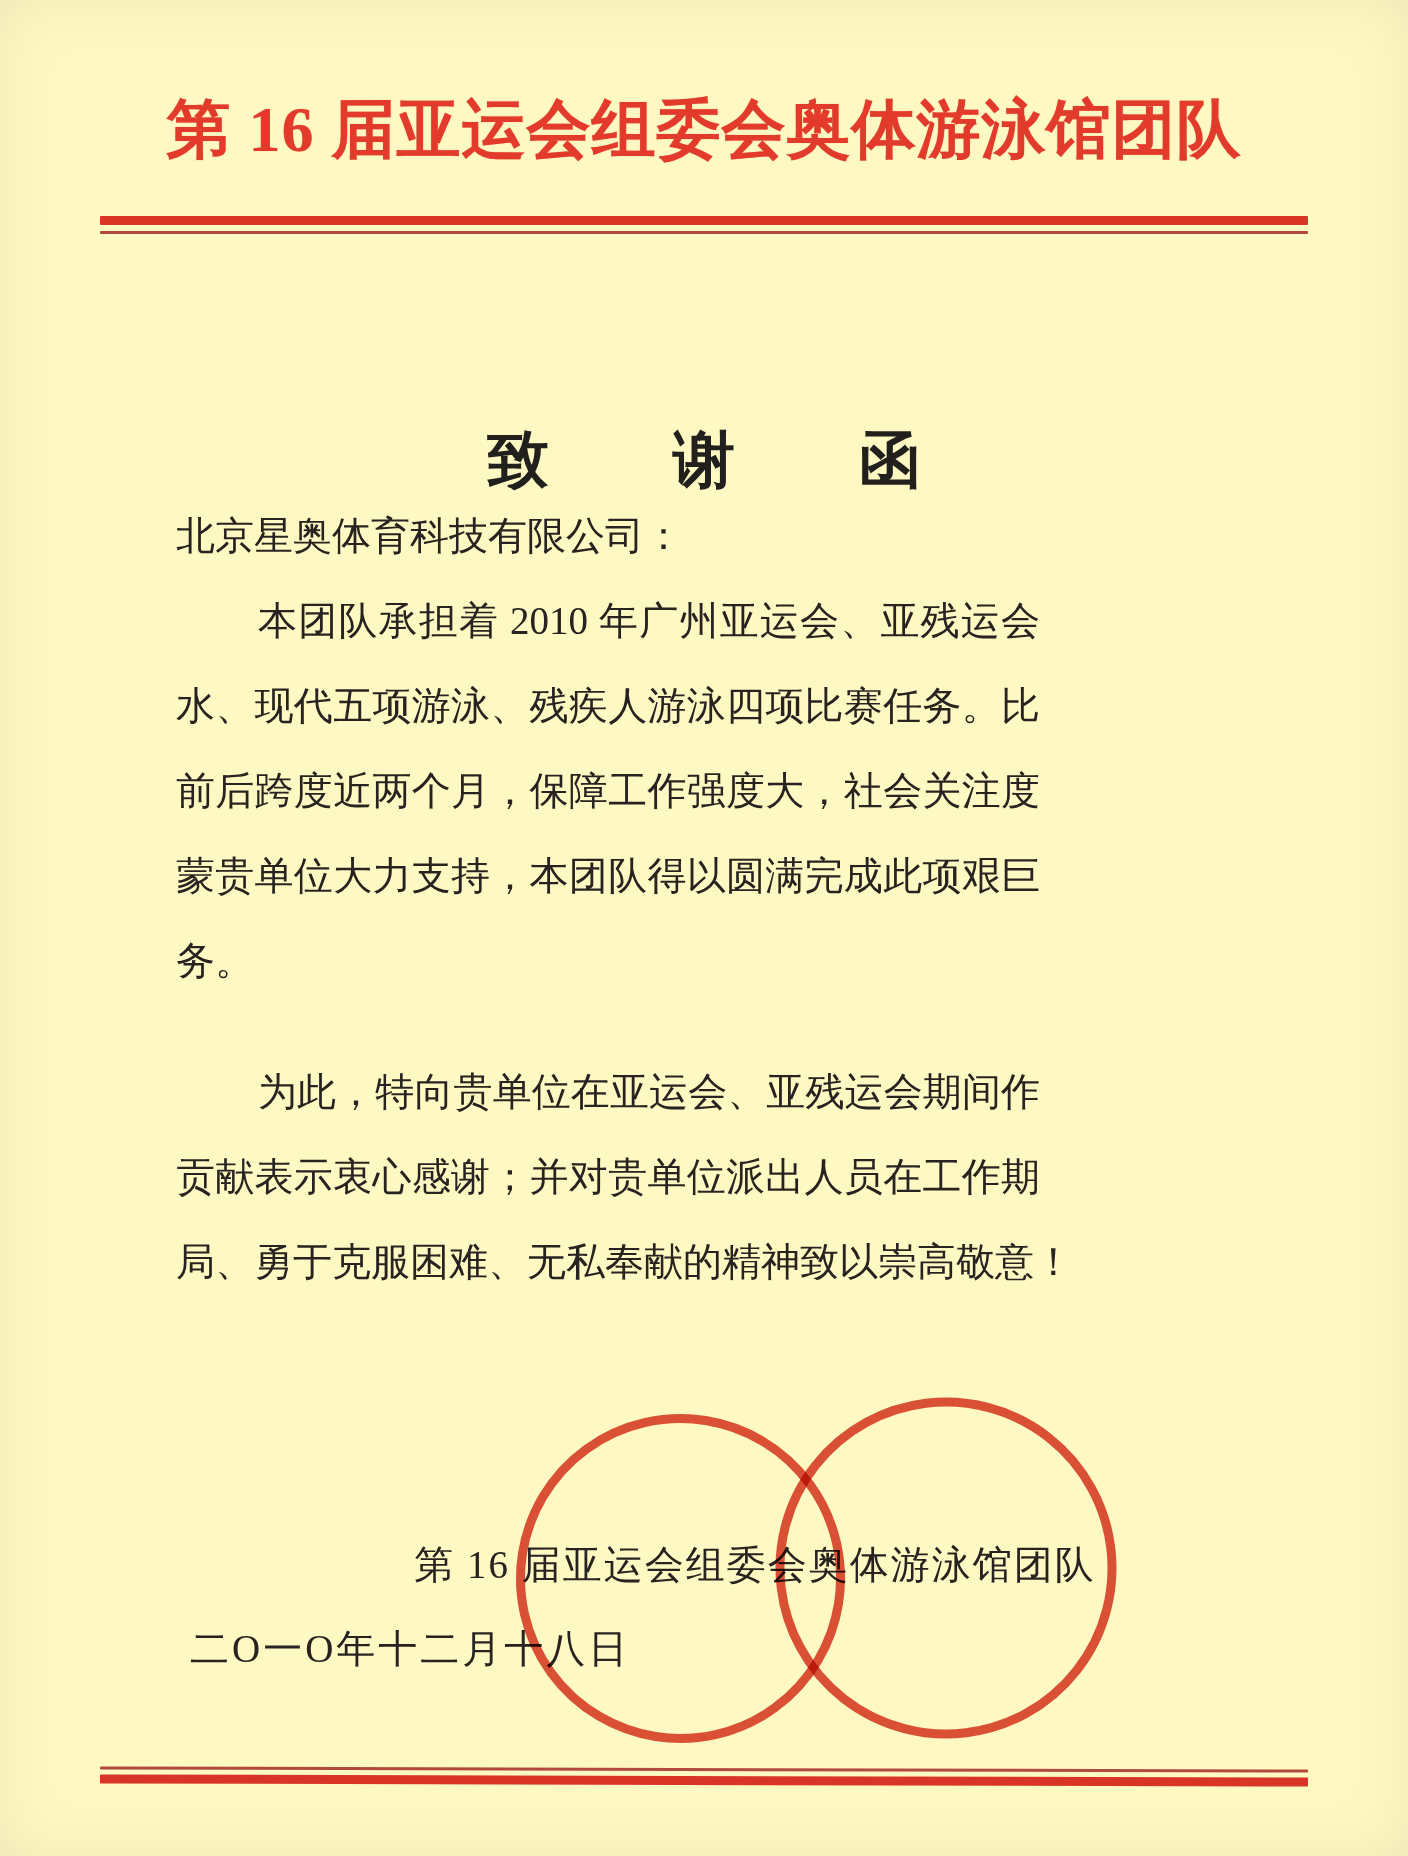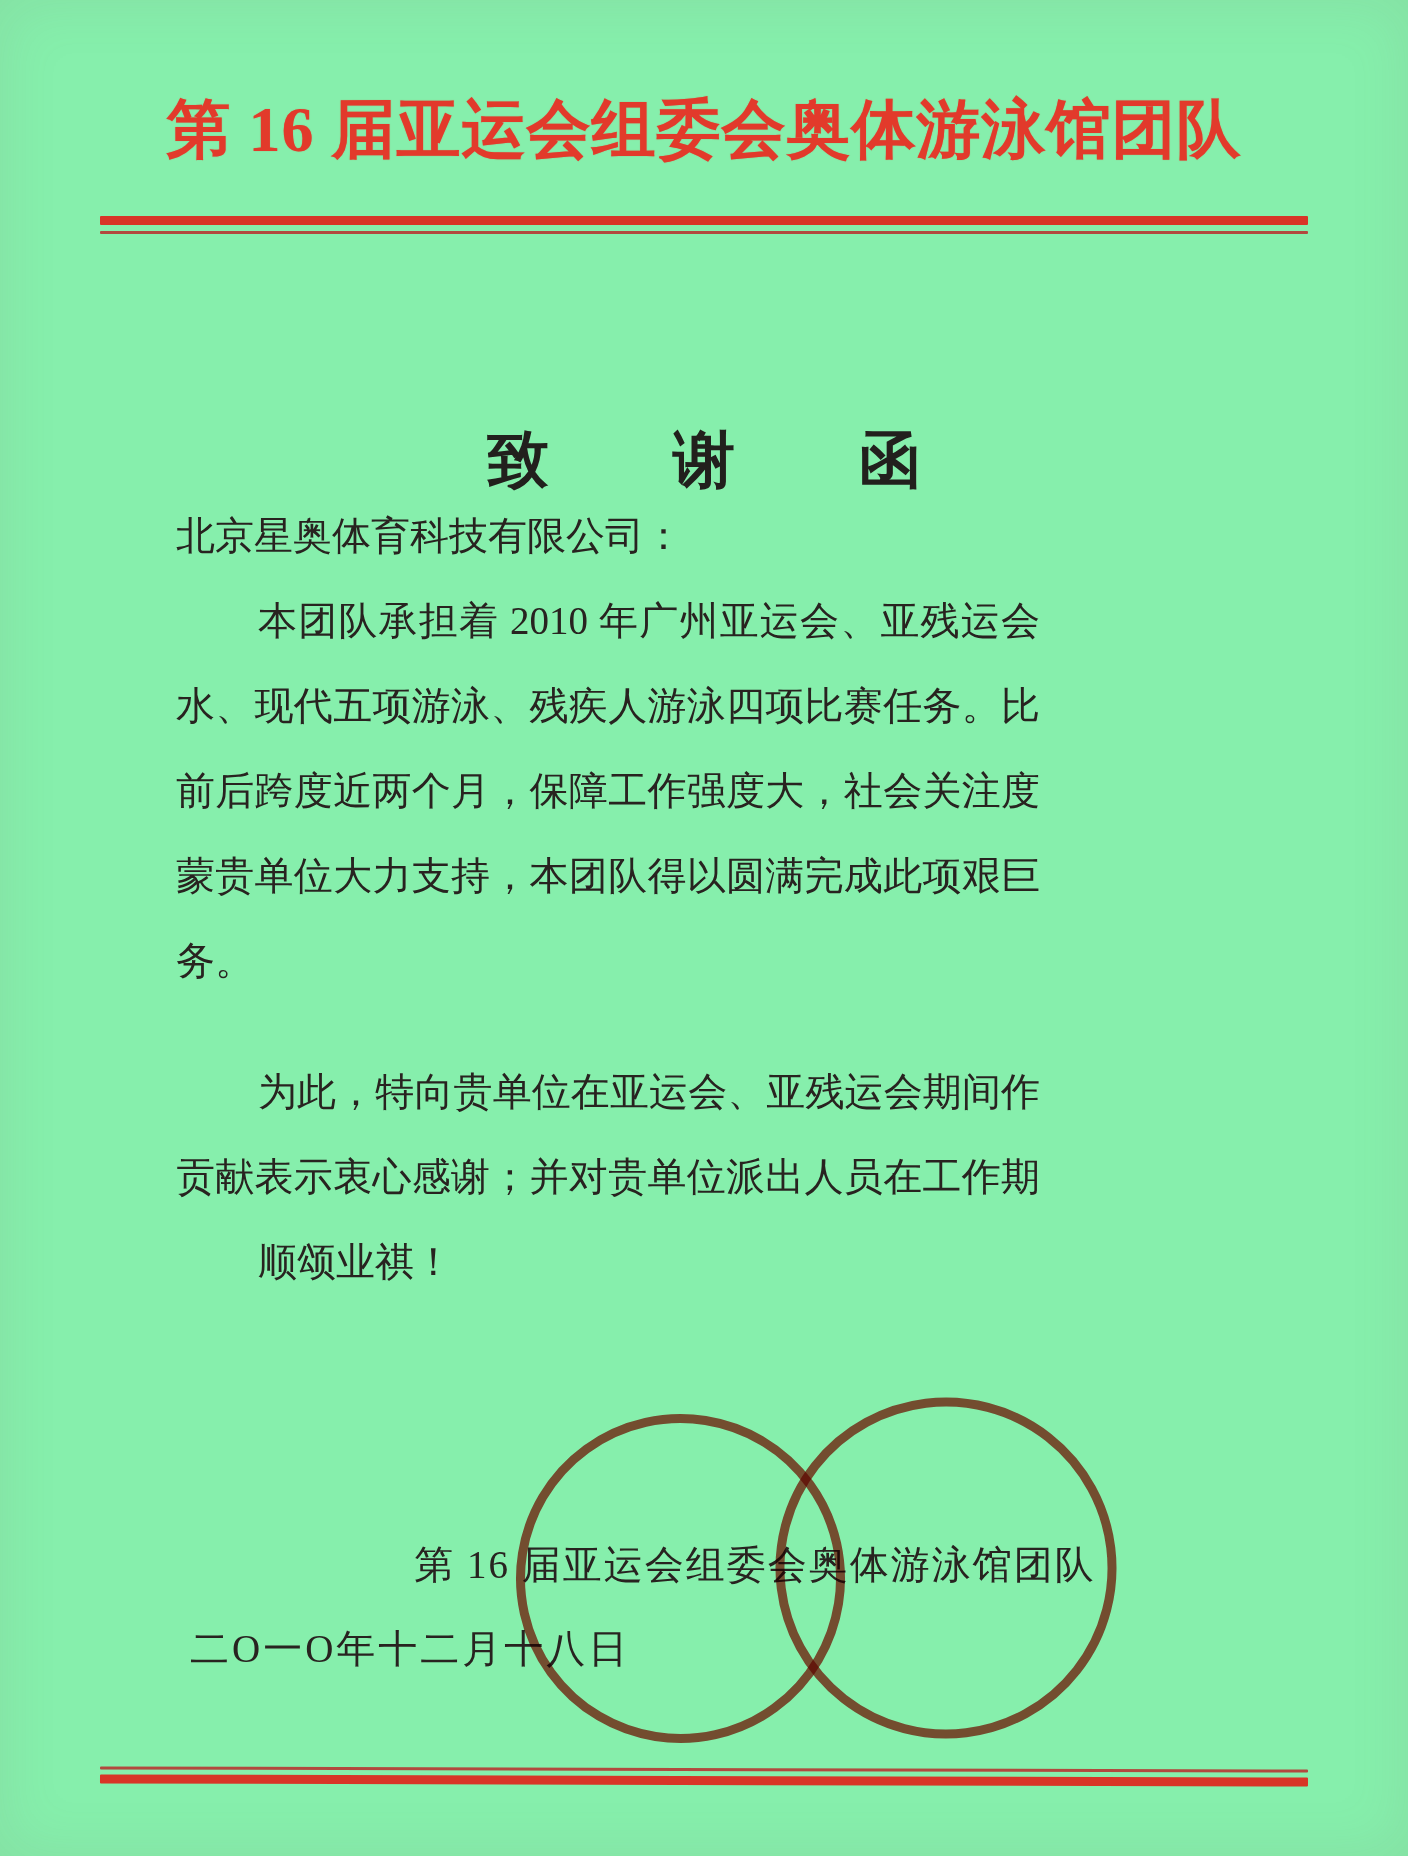--- a/index.html
+++ b/index.html
@@ -1,20 +1,20 @@
 <!DOCTYPE html>
 <html><head>
 <meta charset="utf-8">
 <style>
   html,body{margin:0;padding:0;background:#e9e7e4;}
   .page{
     position:relative;
     width:1408px;height:1856px;
     margin:0 auto;
-    background:#86efac;
+    background:#fef9c3;
     overflow:hidden;
     box-shadow:inset 0 0 60px rgba(120,110,100,.12);
     font-family:"Liberation Serif","DejaVu Serif",serif;
   }
   
   .header-title{
     position:absolute;top:86px;left:0;right:0;
     text-align:center;
     font-size:64px;font-weight:bold;
     color:#e23a2b;
@@ -102,22 +102,22 @@
     <div class="line">北京星奥体育科技有限公司：</div>
 
     <div class="line jline indent">本团队承担着 2010 年广州亚运会、亚残运会的游泳、跳</div>
     <div class="line jline">水、现代五项游泳、残疾人游泳四项比赛任务。比赛时间长，</div>
     <div class="line jline">前后跨度近两个月，保障工作强度大，社会关注度极高，承</div>
     <div class="line jline">蒙贵单位大力支持，本团队得以圆满完成此项艰巨的工作任</div>
     <div class="line">务。</div>
 
     <div class="line jline indent pgap">为此，特向贵单位在亚运会、亚残运会期间作出的卓越</div>
     <div class="line jline">贡献表示衷心感谢；并对贵单位派出人员在工作期间服从大</div>
+    <div class="line">局、勇于克服困难、无私奉献的精神致以崇高敬意！</div>
 
-    <div class="line indent">顺颂业祺！</div>
   </div>
 
   <div class="signature">第 16 届亚运会组委会奥体游泳馆团队</div>
   <div class="date">二O一O年十二月十八日</div>
 
   <svg class="stamp stamp-left" width="345" height="345" viewBox="0 0 345 345">
     <defs>
       <path id="stampL-top" d="M 172.5 294.5 A 122 122 0 1 1 172.4 294.5" fill="none"></path>
       <path id="stampL-bot" d="M 172.5 64.5 A 108 108 0 1 0 172.4 64.5" fill="none"></path>
     </defs>

